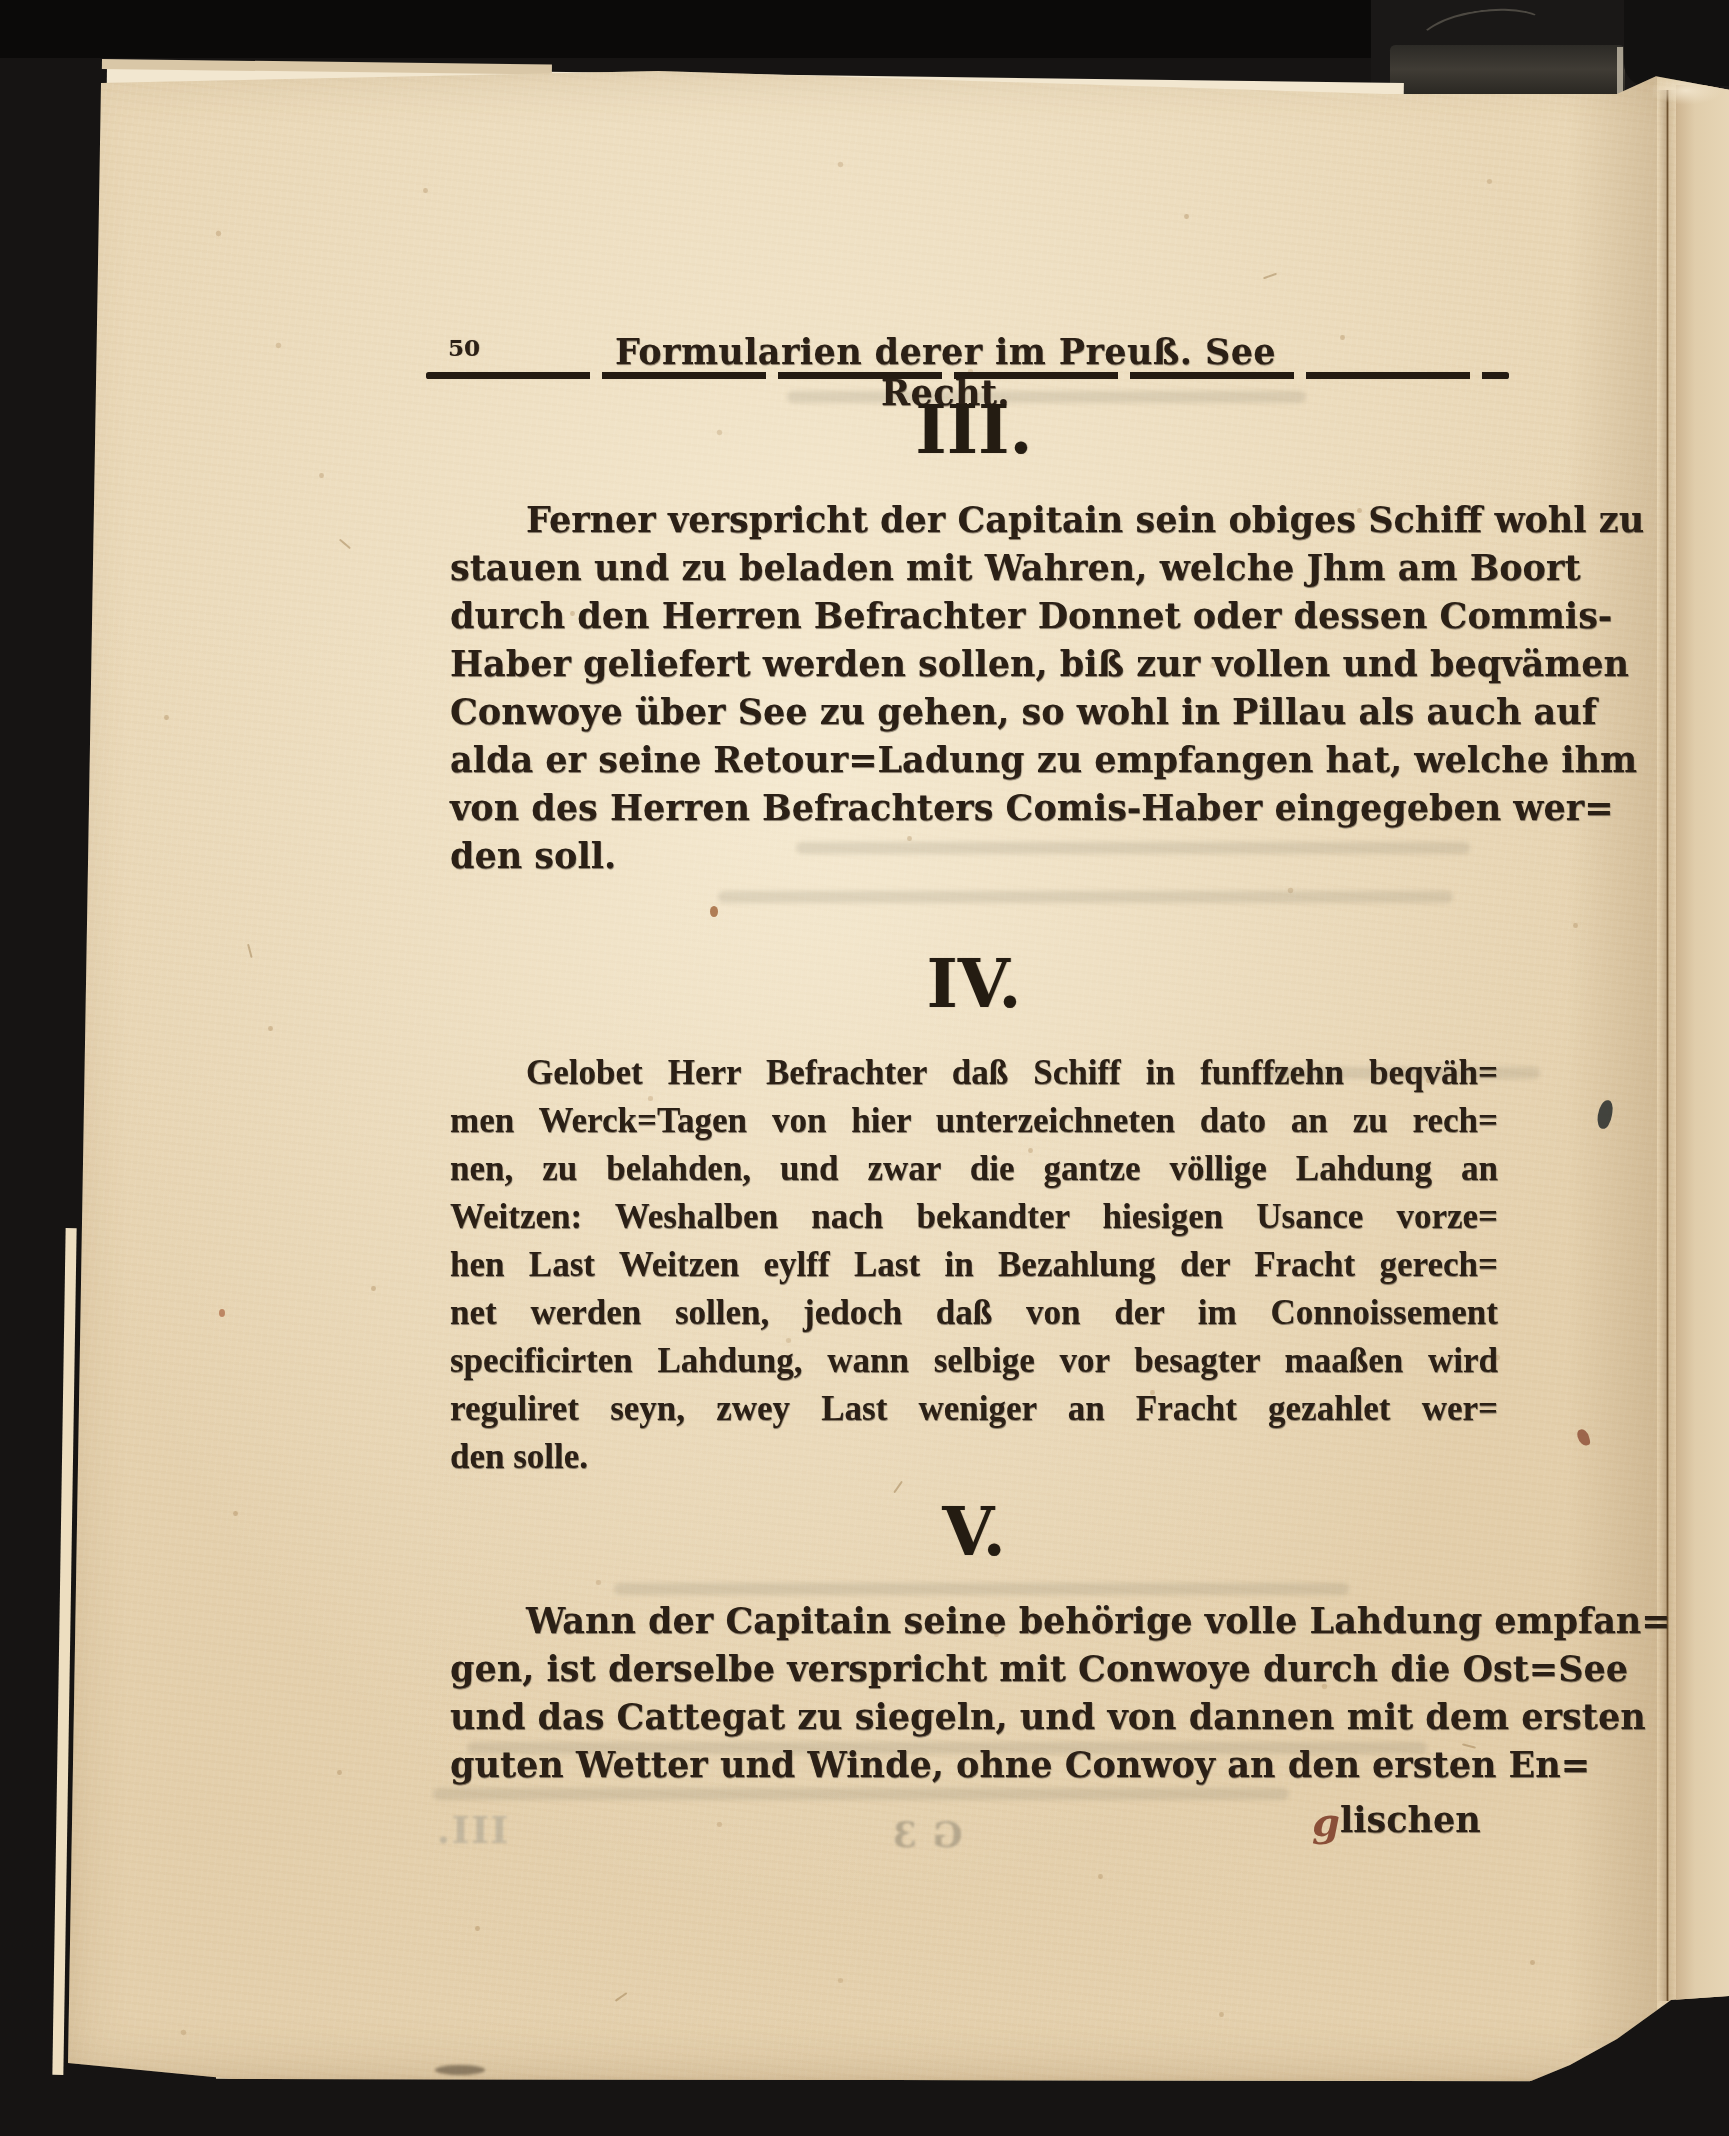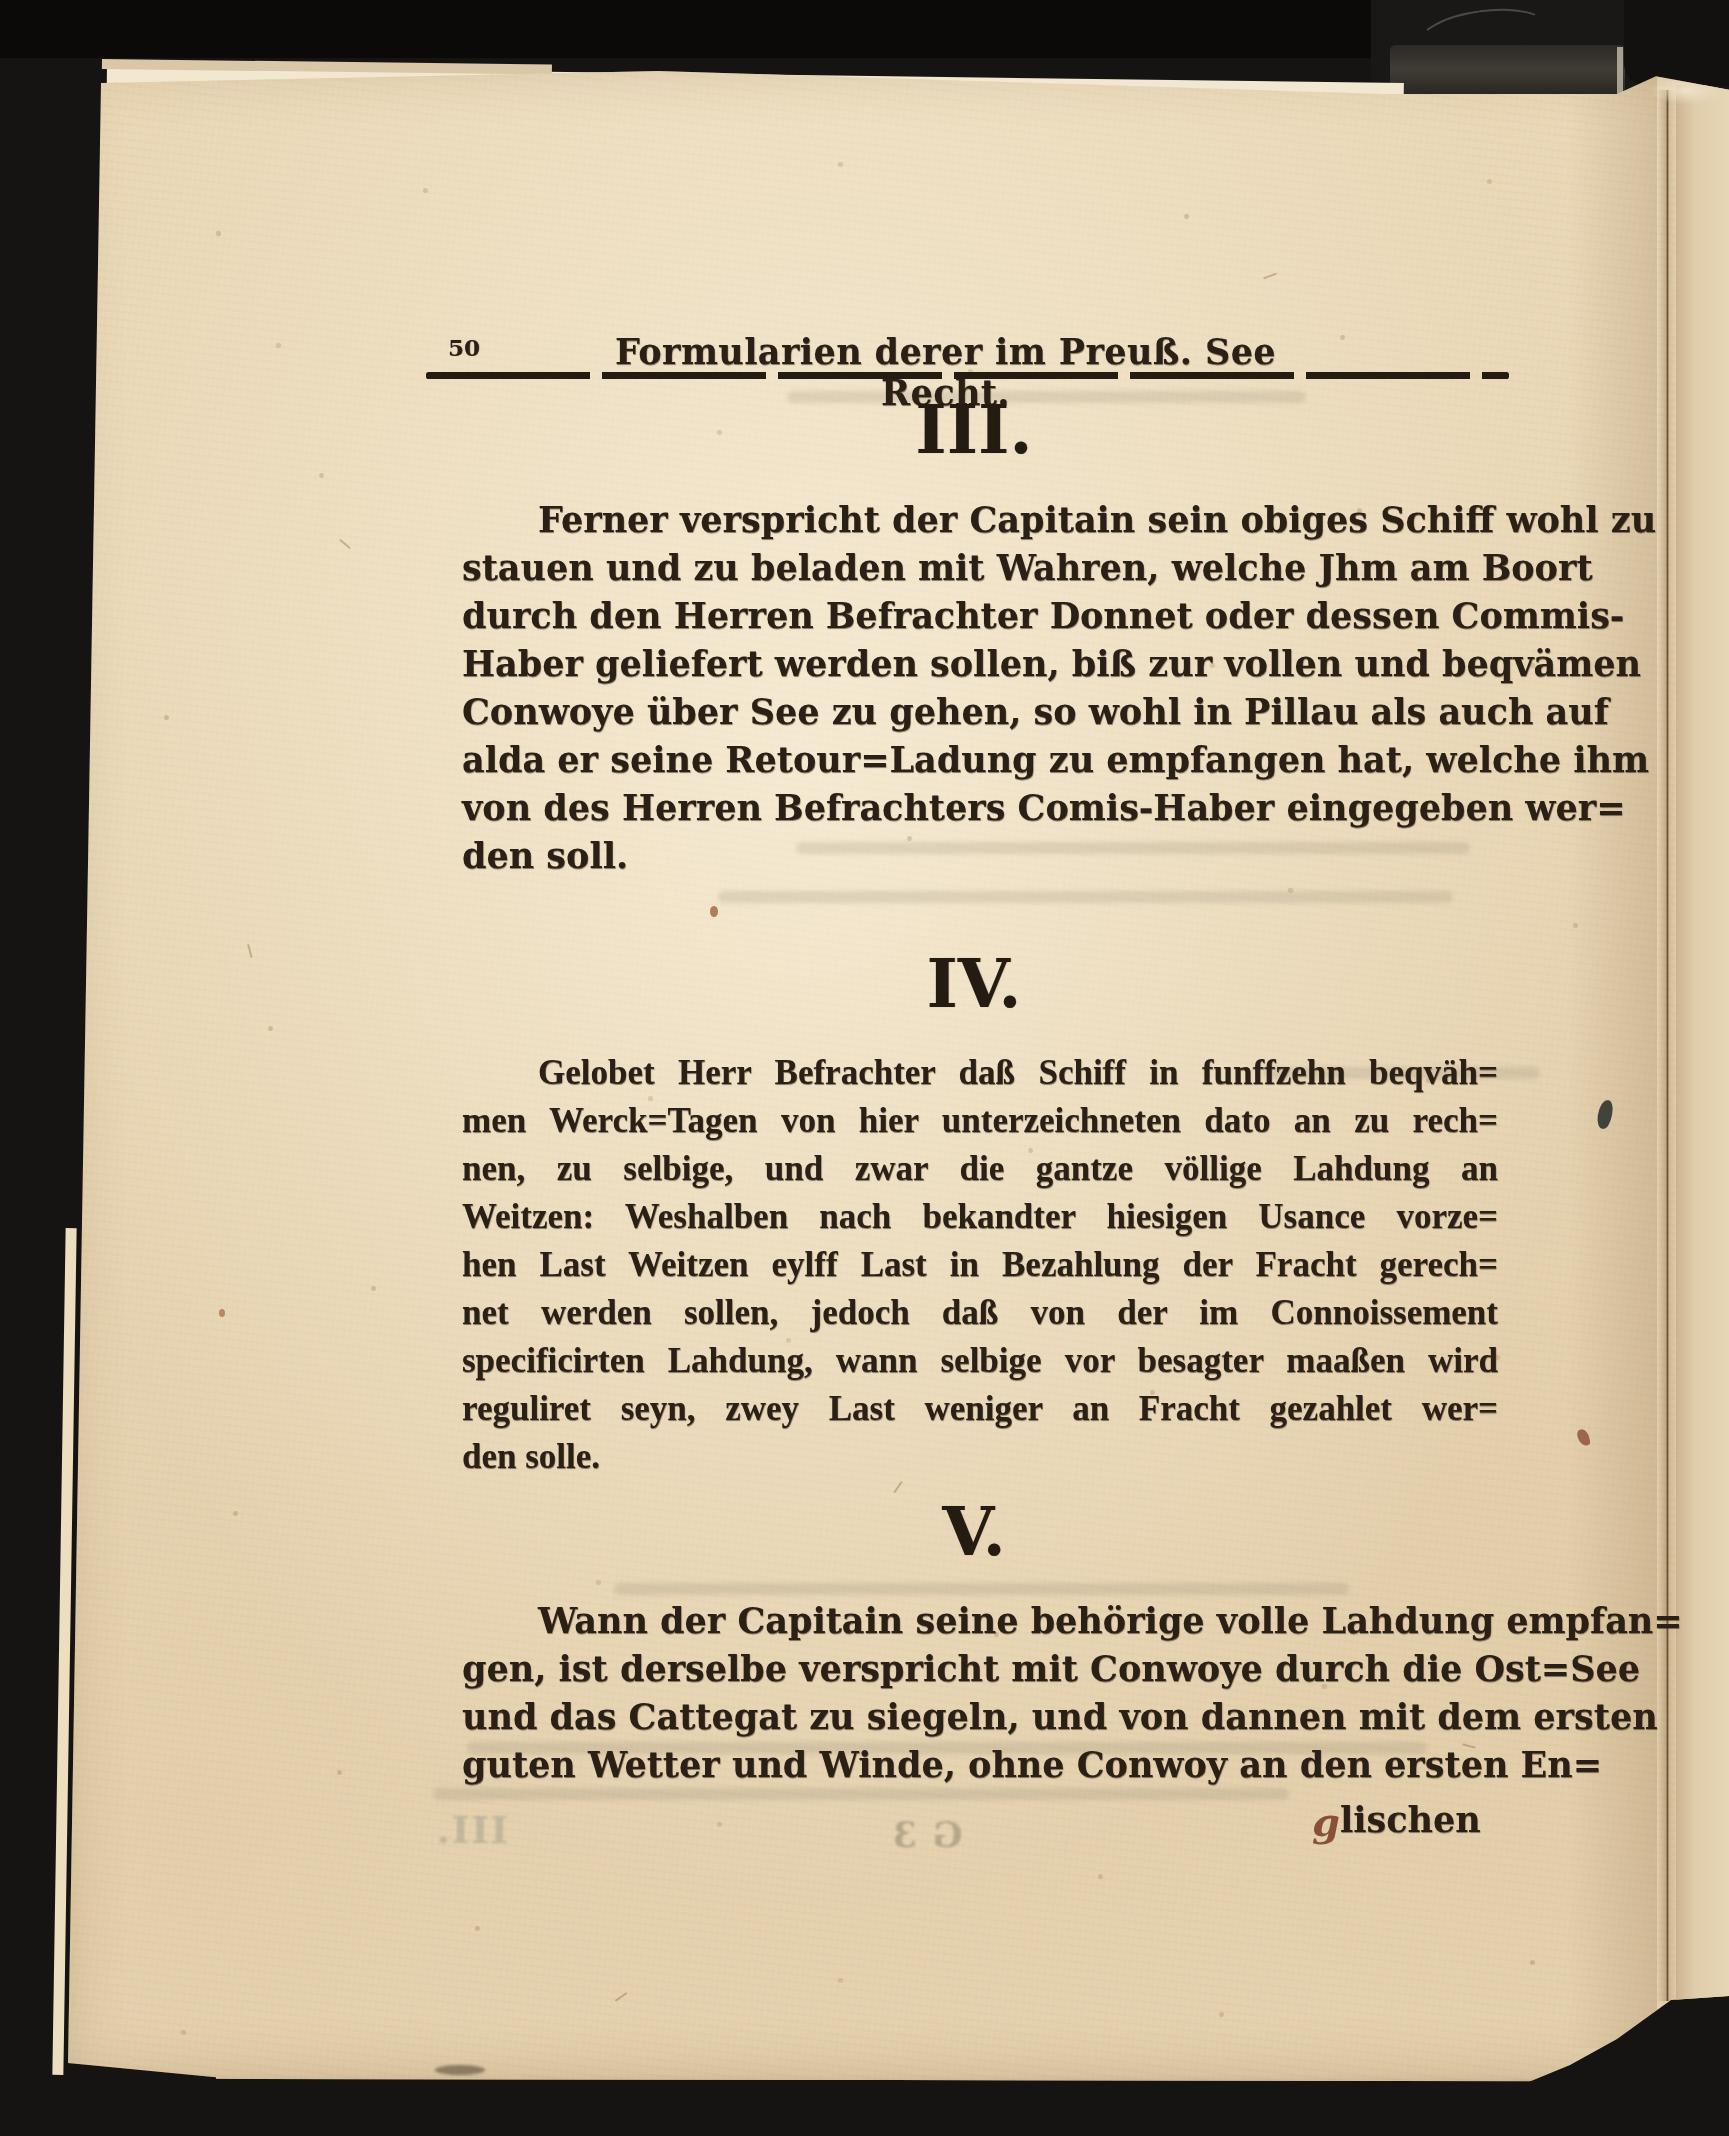--- a/index.html
+++ b/index.html
@@ -84,21 +84,21 @@
            text-shadow:0.4px 0.4px 0.7px rgba(40,28,15,.5);}
   .running-header{position:absolute;left:493px;top:272px;width:783px;text-align:center;
                   font-size:35px;font-weight:700;letter-spacing:0.4px;
                   text-shadow:0.5px 0.5px 0.9px rgba(40,28,15,.55);}
   .header-rule{position:absolute;left:365px;top:313px;width:1083px;height:7px;border-radius:2.6px;
                background:repeating-linear-gradient(90deg,#241b12 0 164px,rgba(36,27,18,0) 164px 176px);}
   .sec-heading{position:absolute;left:389px;width:1048px;text-align:center;font-size:67px;font-weight:600;
                line-height:1;color:#241c12;text-shadow:0.4px 0.4px 0.9px rgba(40,28,15,.4);}
   .para{position:absolute;left:389px;width:1048px;font-size:35px;font-weight:700;
         text-shadow:0.5px 0.5px 0.8px rgba(43,33,23,.55);}
-  .line{height:48px;line-height:48px;text-align:justify;text-align-last:justify;white-space:nowrap;margin-left:12px;}
+  .line{height:48px;line-height:48px;text-align:justify;text-align-last:justify;white-space:nowrap;}
   .line.last{text-align-last:left;}
   .line.indent{text-indent:76px;}
   .catchword-row{position:absolute;left:389px;top:1735px;width:1048px;height:48px;line-height:48px;
                  text-align:right;padding-right:17.3px;box-sizing:border-box;font-size:35px;font-weight:700;
                  text-shadow:0.5px 0.5px 0.8px rgba(43,33,23,.5);}
   .catchword-g{color:#8a4f38;font-size:40px;font-style:italic;font-weight:600;position:relative;top:3.5px;
                text-shadow:none;}
 </style>
 </head>
 <body>
@@ -165,21 +165,21 @@
         <div class="line">alda er seine Retour=Ladung zu empfangen hat, welche ihm</div>
         <div class="line">von des Herren Befrachters Comis-Haber eingegeben wer=</div>
         <div class="line last">den soll.</div>
       </div>
 
       <div class="sec-heading" style="top:891px;">IV.</div>
 
       <div class="para" style="top:990px;font-family:Liberation Serif, serif;">
         <div class="line indent">Gelobet Herr Befrachter daß Schiff in funffzehn beqväh=</div>
         <div class="line">men Werck=Tagen von hier unterzeichneten dato an zu rech=</div>
-        <div class="line">nen, zu selbige, und zwar die gantze völlige Lahdung an</div>
+        <div class="line">nen, zu belahden, und zwar die gantze völlige Lahdung an</div>
         <div class="line">Weitzen: Weshalben nach bekandter hiesigen Usance vorze=</div>
         <div class="line">hen Last Weitzen eylff Last in Bezahlung der Fracht gerech=</div>
         <div class="line">net werden sollen, jedoch daß von der im Connoissement</div>
         <div class="line">specificirten Lahdung, wann selbige vor besagter maaßen wird</div>
         <div class="line">reguliret seyn, zwey Last weniger an Fracht gezahlet wer=</div>
         <div class="line last">den solle.</div>
       </div>
 
       <div class="sec-heading" style="top:1439px;">V.</div>
 

